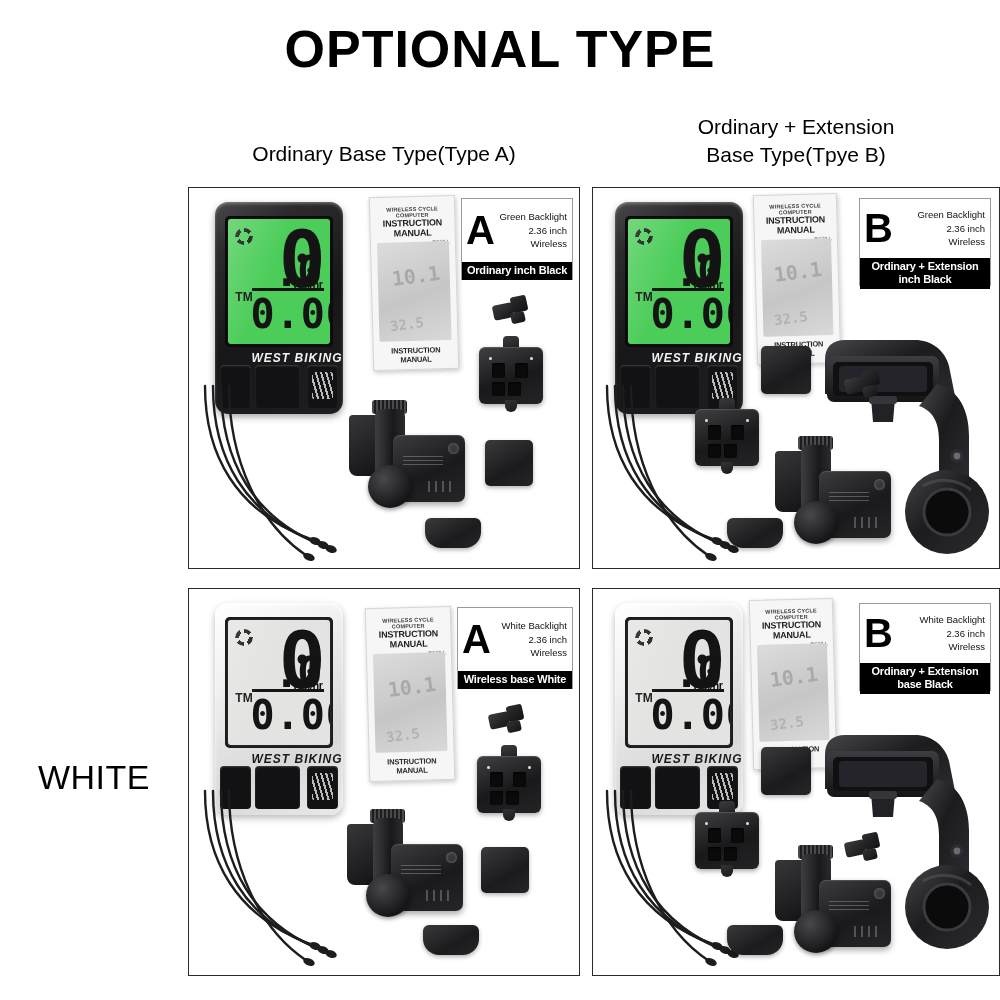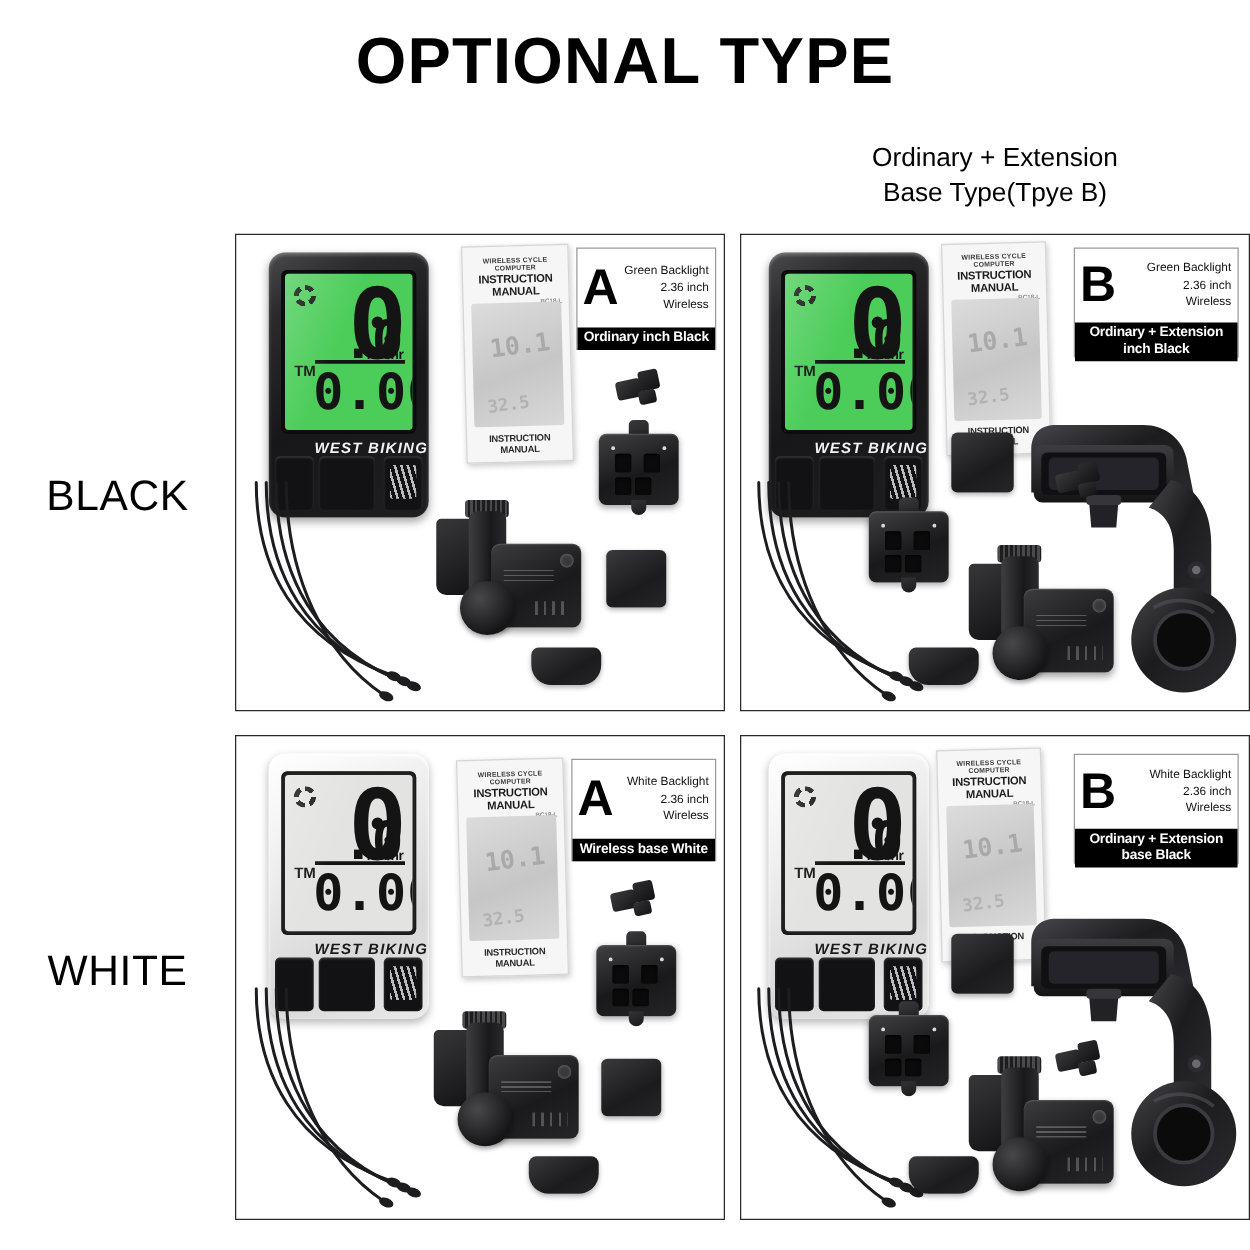--- a/index.html
+++ b/index.html
@@ -297,26 +297,28 @@
   
   .extarm{position:absolute;}
 </style>
 </head>
 <body>
 
 <div class="page">
 
   <div class="title">OPTIONAL TYPE</div>
 
+  <div class="col-head a">
+    <span>Ordinary Base Type(Type A)</span>
+  </div>
   <div class="col-head b">
     <div>Ordinary + Extension</div>
     <div>Base Type(Tpye B)</div>
   </div>
 
-  <div class="row-label black">BLACK</div>
   <div class="row-label white">WHITE</div>
 
   <div class="panel p-a-black">
 
     <div class="unit" style="left:26px;top:14px;width:128px;height:212px;">
       <div class="body"></div>
       <div class="bezel">
         <div class="lcd green">
           <div class="sat"></div>
           <div class="big-num">0</div>

